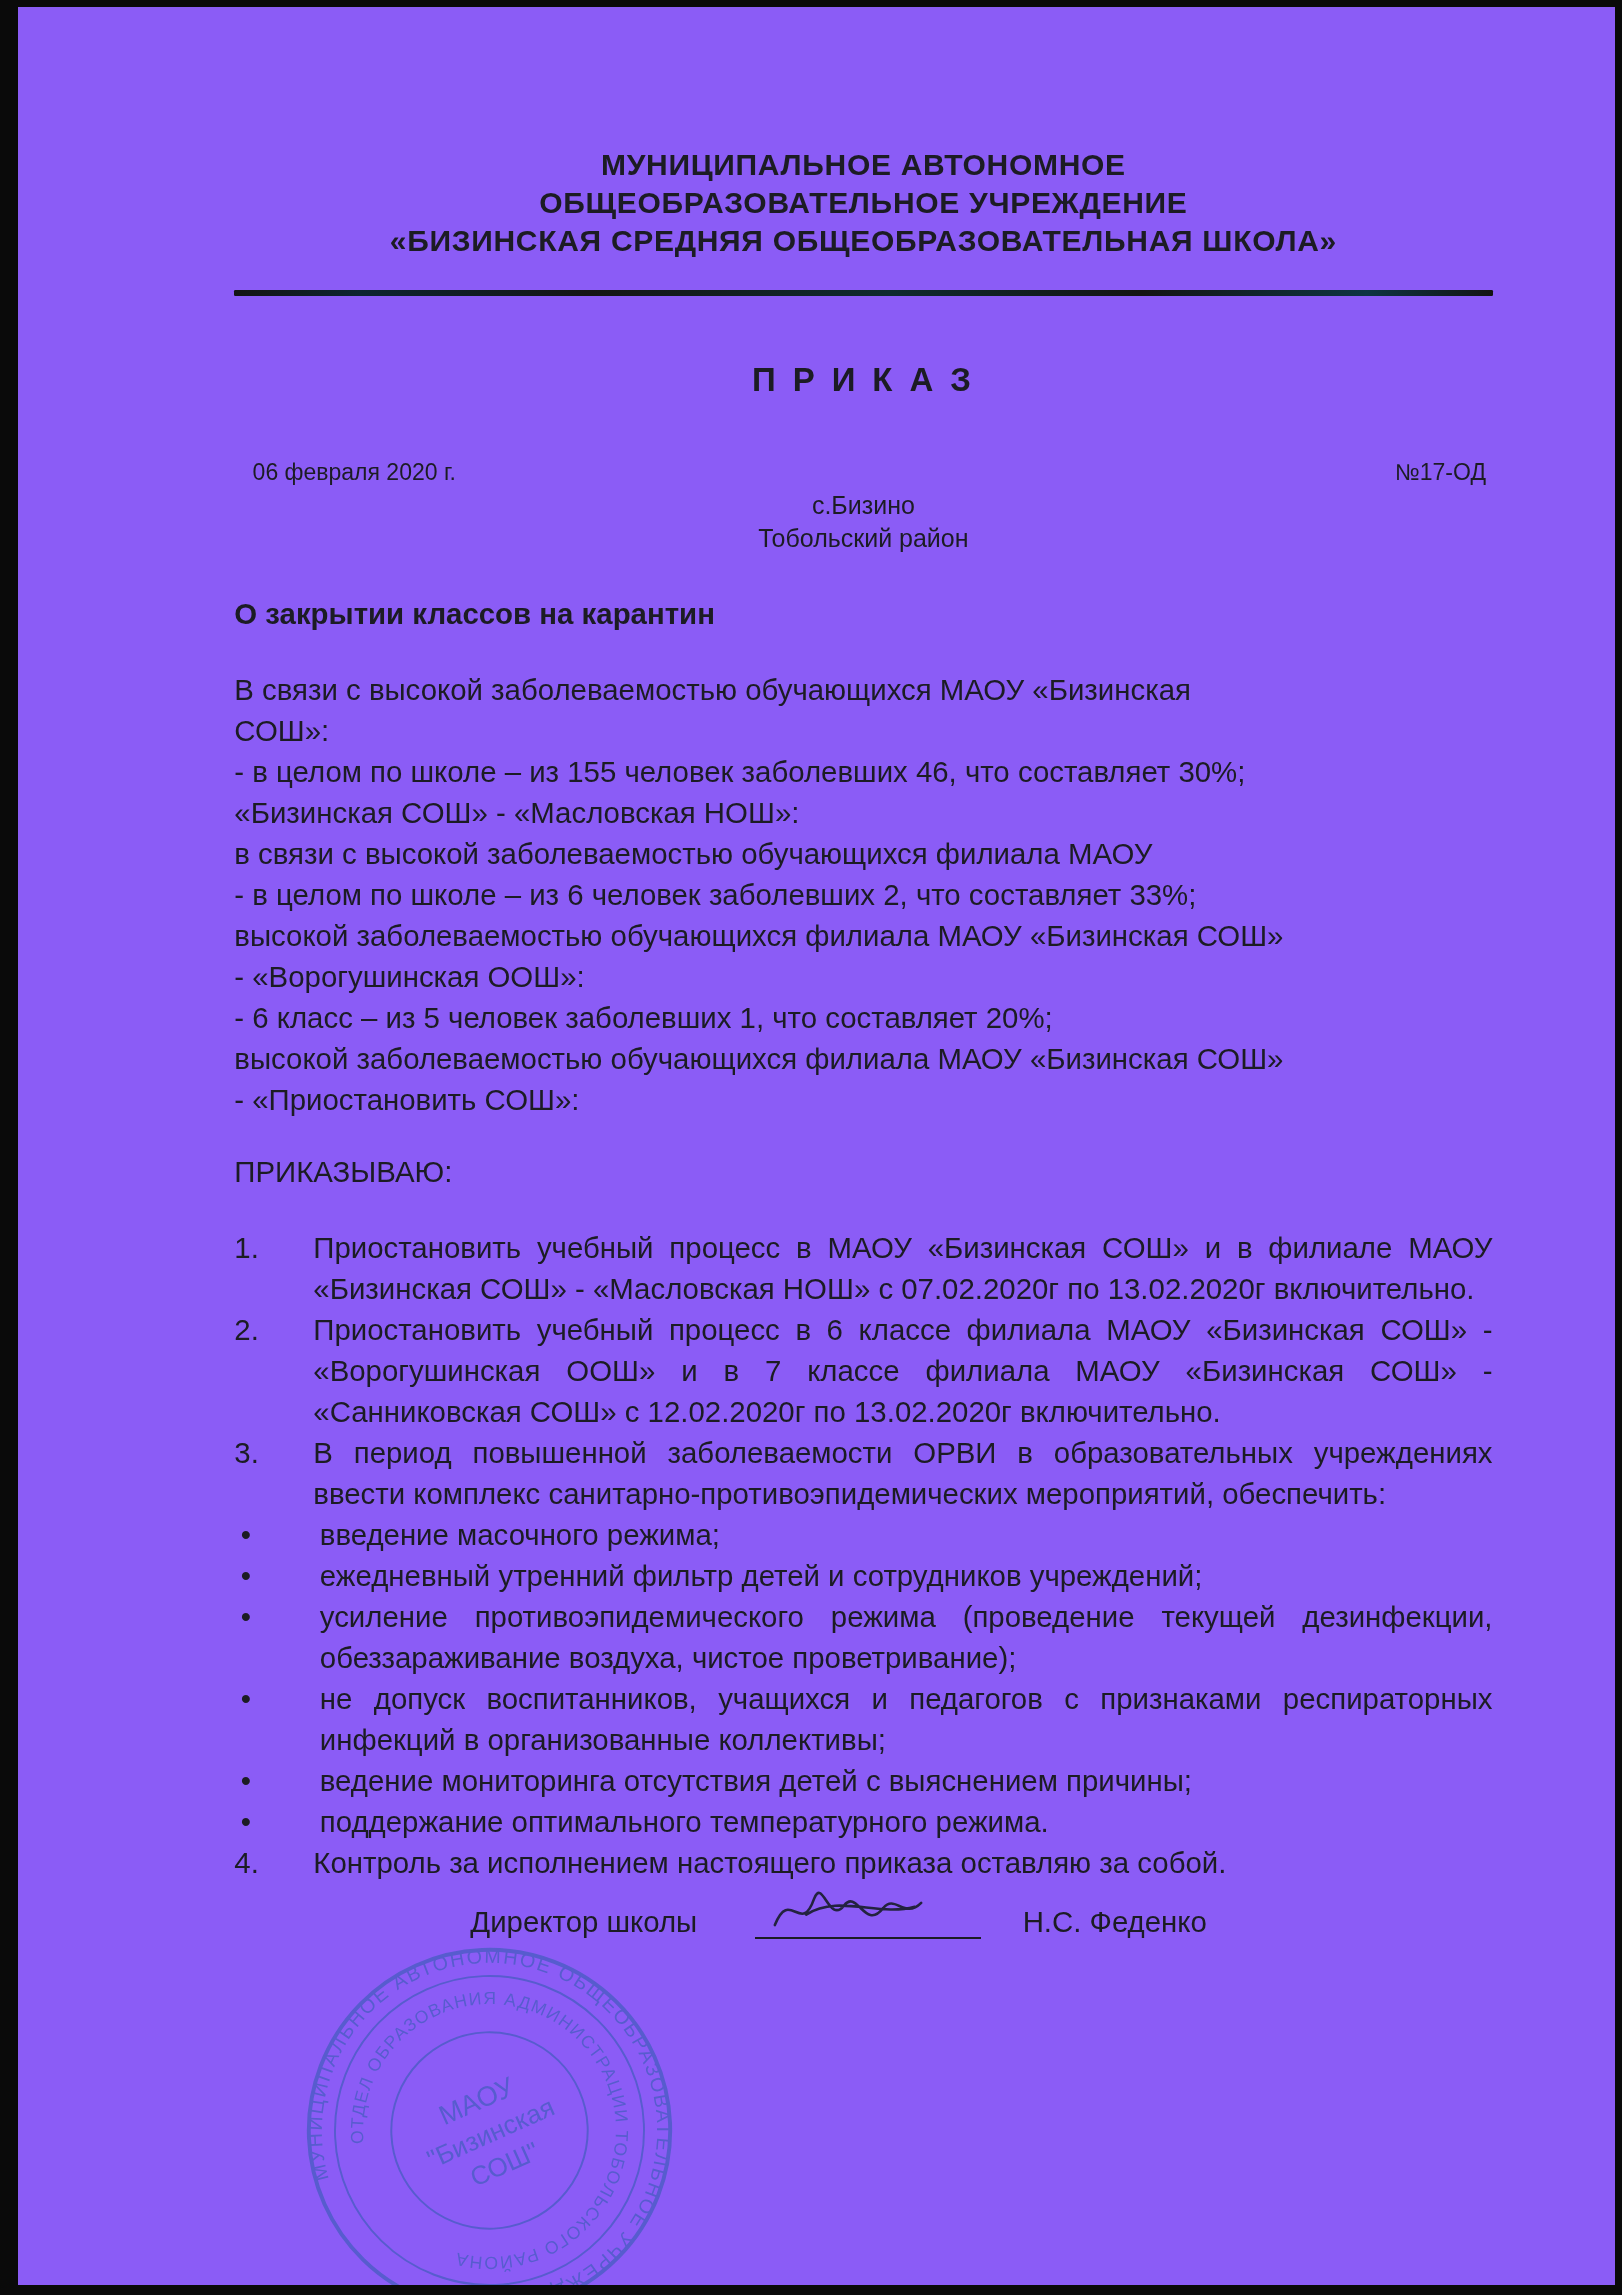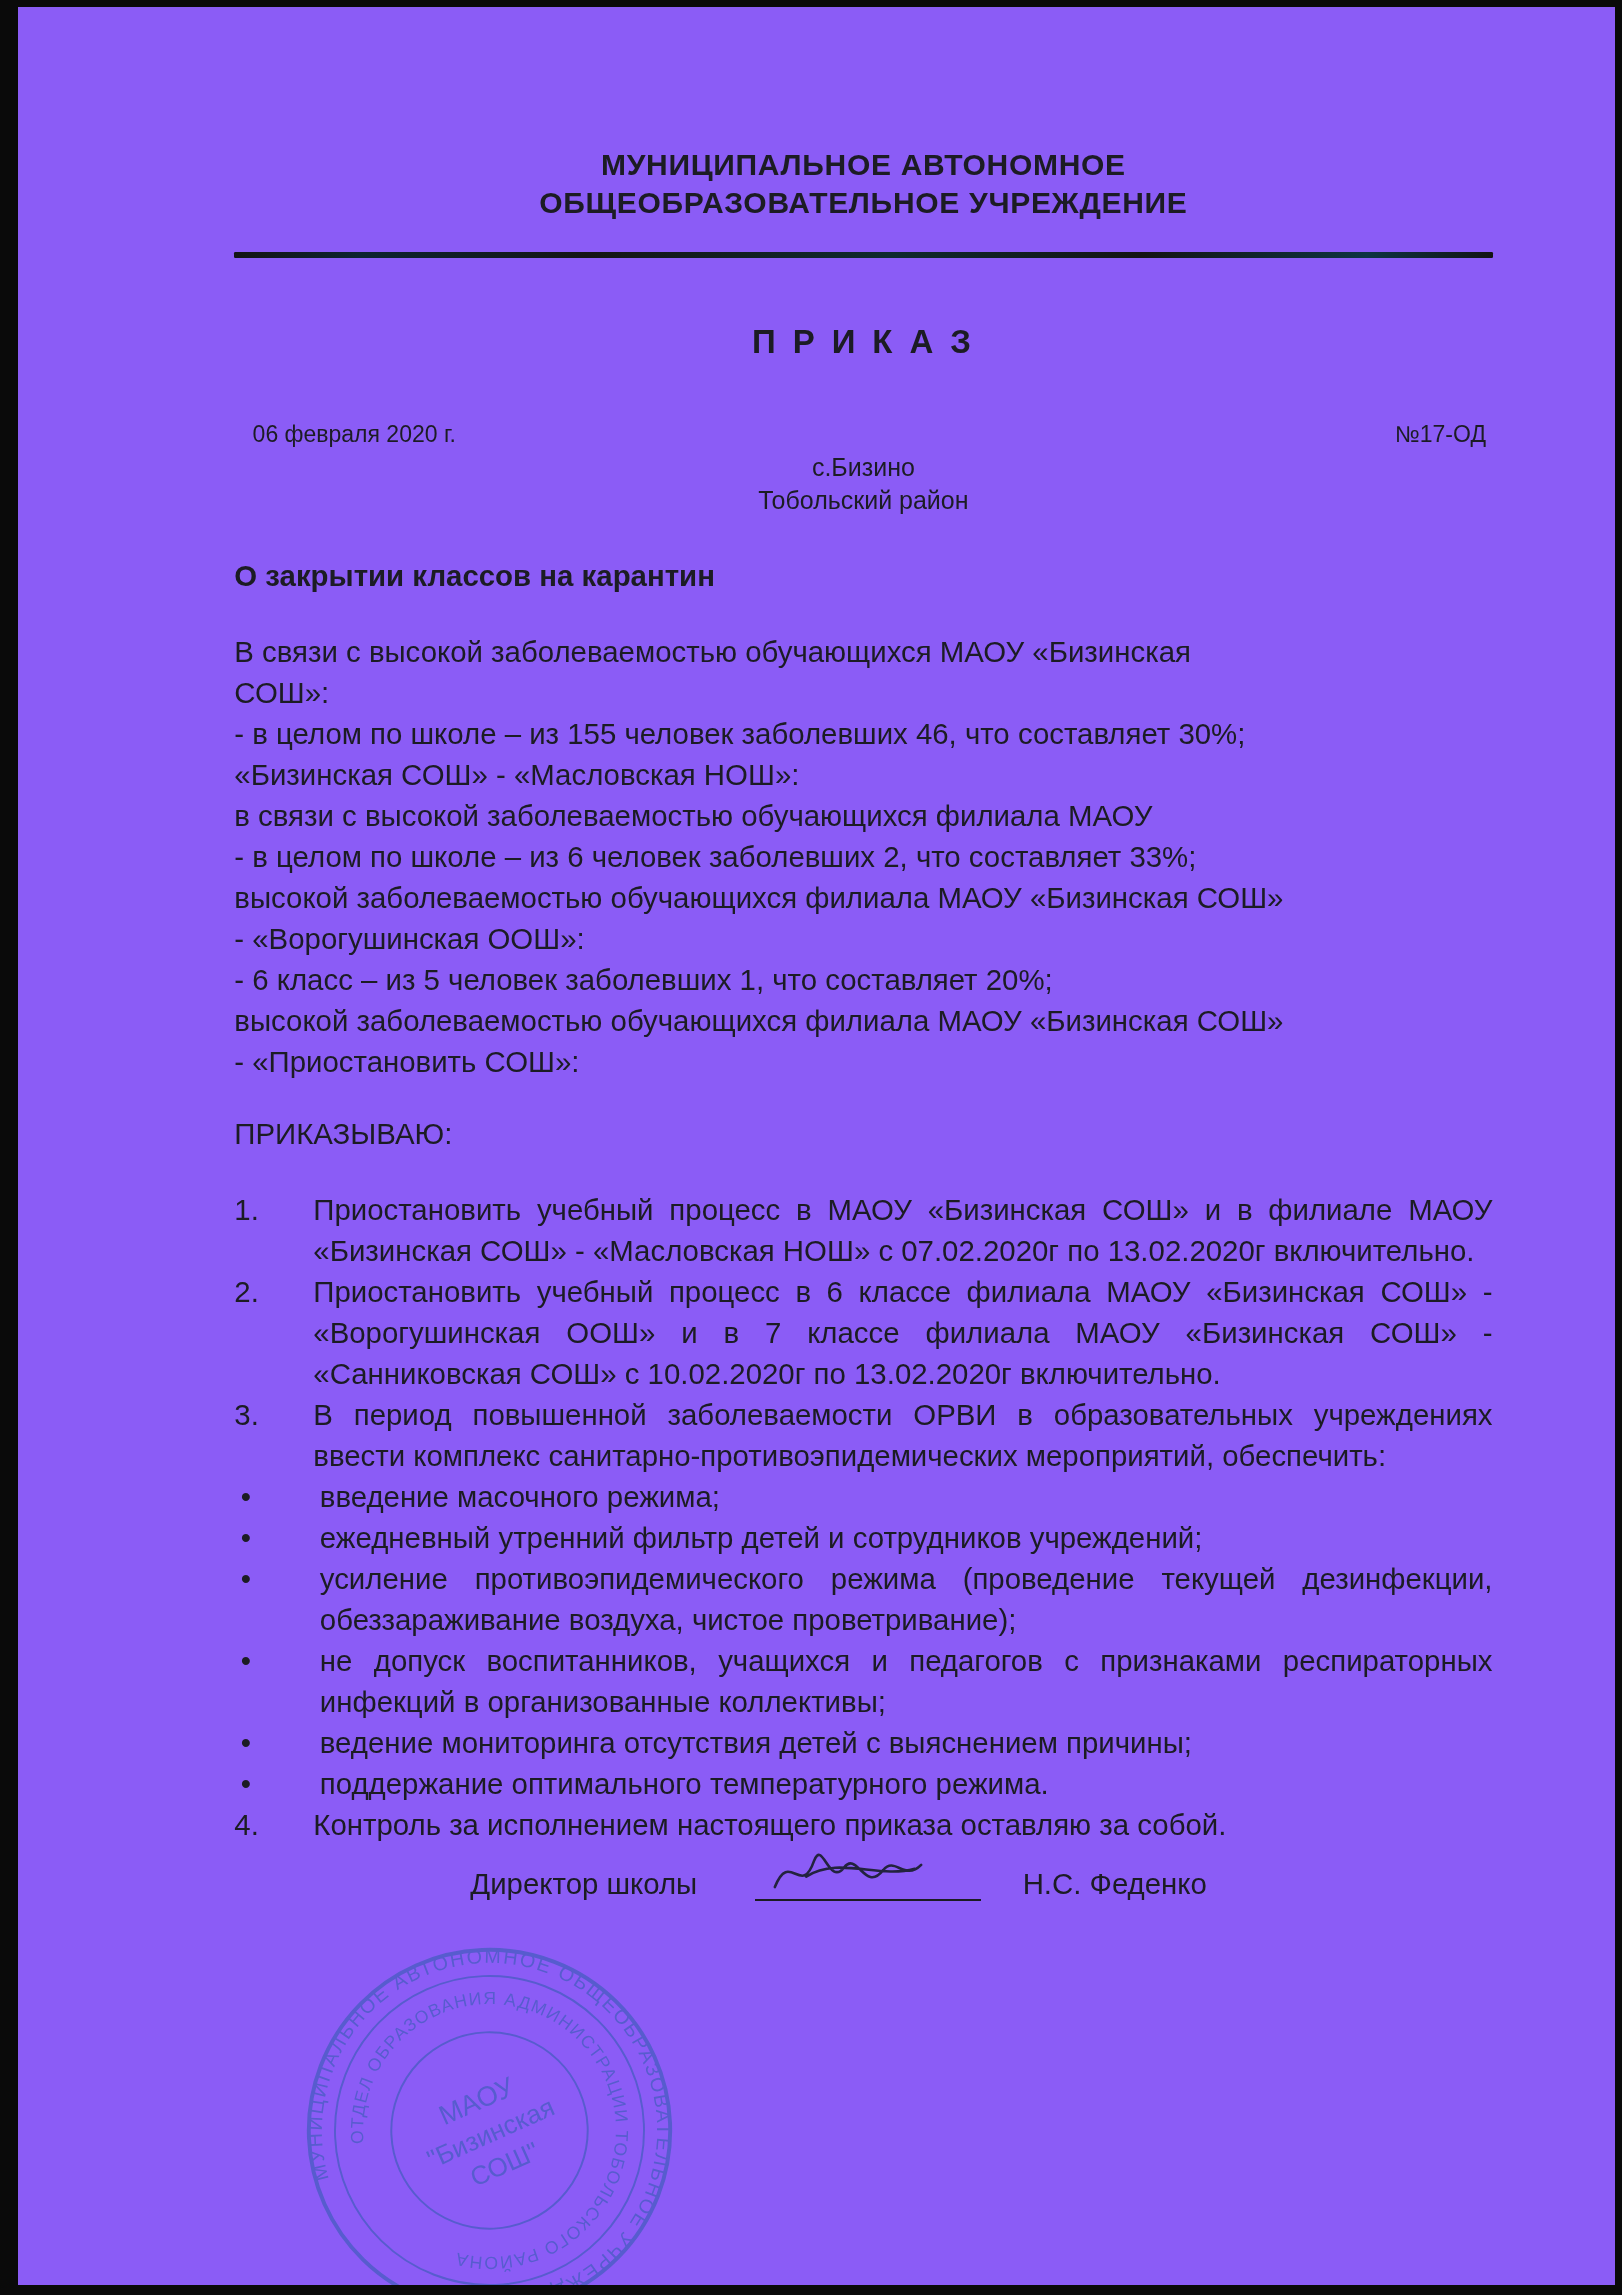--- a/index.html
+++ b/index.html
@@ -60,20 +60,21 @@
 </head>
 <body>
 
 <div class="page">
   <div class="content">
 
     <div class="org-header">
 
     <div>МУНИЦИПАЛЬНОЕ АВТОНОМНОЕ</div>
         <div>ОБЩЕОБРАЗОВАТЕЛЬНОЕ УЧРЕЖДЕНИЕ</div>
+        <div>«БИЗИНСКАЯ СРЕДНЯЯ ОБЩЕОБРАЗОВАТЕЛЬНАЯ ШКОЛА»</div>
       </div>
 
     <div class="rule"></div>
 
     <div class="doc-type">П Р И К А З</div>
 
     <div class="date-row">
       <span>06 февраля 2020 г.</span>
       <span>№17-ОД</span>
     </div>
@@ -106,21 +107,21 @@
     <div class="order-list">
       <div>
 
           <div class="order-item">
             <span class="num">1.</span>
             <span class="itext">Приостановить учебный процесс в МАОУ «Бизинская СОШ» и в филиале МАОУ «Бизинская СОШ» - «Масловская НОШ» с 07.02.2020г по 13.02.2020г включительно.</span>
           </div>
 
           <div class="order-item">
             <span class="num">2.</span>
-            <span class="itext">Приостановить учебный процесс в 6 классе филиала МАОУ «Бизинская СОШ» - «Ворогушинская ООШ» и в 7 классе филиала МАОУ «Бизинская СОШ» - «Санниковская СОШ» с 10.02.2020г по 13.02.2020г включительно.</span>
+            <span class="itext">Приостановить учебный процесс в 6 классе филиала МАОУ «Бизинская СОШ» - «Ворогушинская ООШ» и в 7 классе филиала МАОУ «Бизинская СОШ» - «Санниковская СОШ» с 12.02.2020г по 13.02.2020г включительно.</span>
           </div>
 
           <div class="order-item">
             <span class="num">3.</span>
             <span class="itext">В период повышенной заболеваемости ОРВИ в образовательных учреждениях ввести комплекс санитарно-противоэпидемических мероприятий, обеспечить:</span>
           </div>
         </div>
 
       <div>
 

